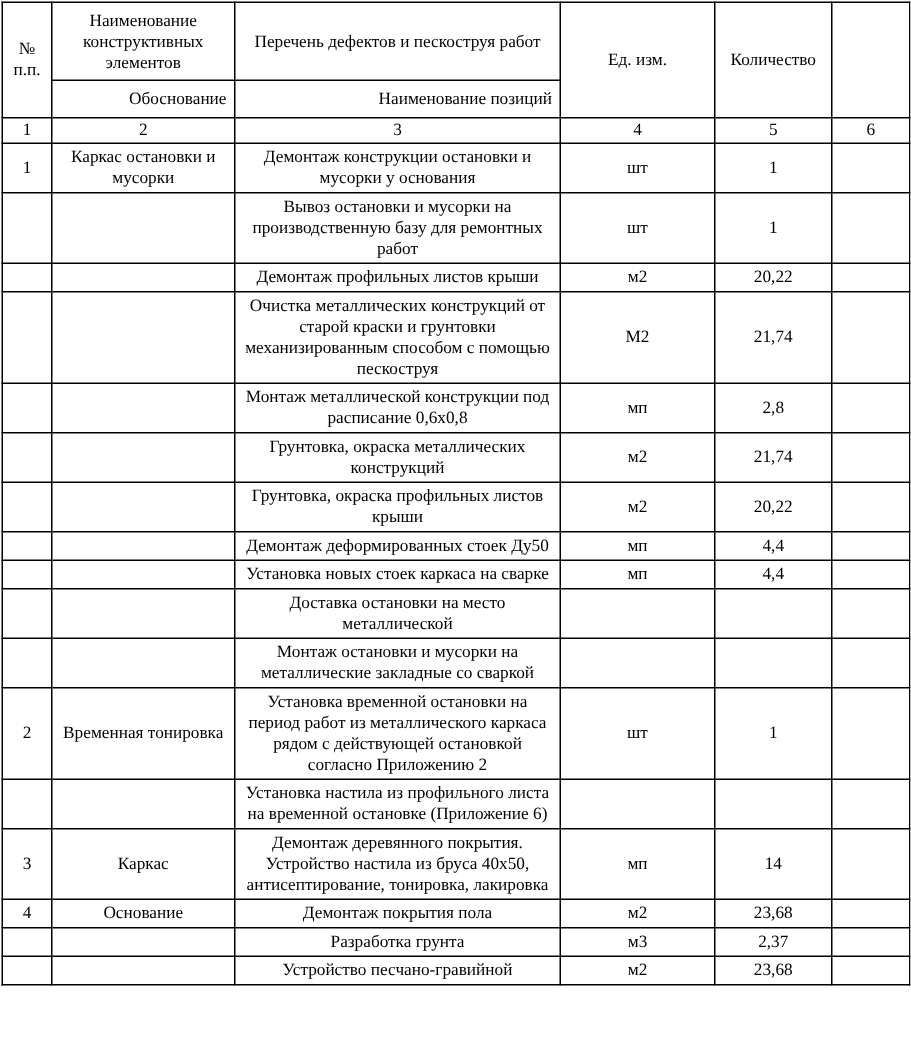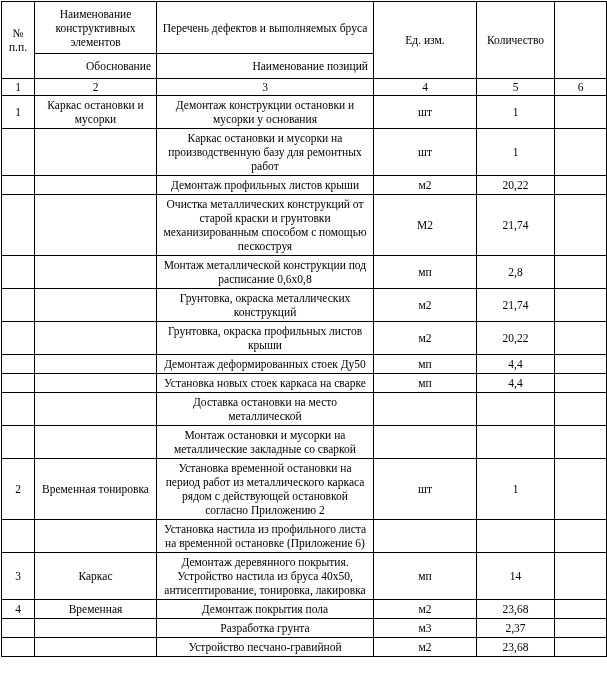--- a/index.html
+++ b/index.html
@@ -64,21 +64,21 @@
         <col class="c2">
         <col class="c3">
         <col class="c4">
         <col class="c5">
         <col class="c6">
     </colgroup>
     <tbody>
       <tr class="head-top">
         <td rowspan="2" class="col-no">№ п.п.</td>
         <td class="col-element">Наименование конструктивных элементов</td>
-        <td class="col-work">Перечень дефектов и выполняемых бруса</td>
+        <td class="col-work">Перечень дефектов и пескоструя работ</td>
         <td rowspan="2">Ед. изм.</td>
         <td rowspan="2"><span class="qty-wrap">Количество</span></td>
         <td rowspan="2"></td>
       </tr>
       <tr class="head-sub">
         <td class="col-element">Обоснование</td>
         <td class="col-work">Наименование позиций</td>
       </tr>
       <tr class="index-row">
         <td>1</td>
@@ -94,21 +94,21 @@
           <td class="col-no">1</td>
           <td class="col-element">Каркас остановки и мусорки</td>
           <td class="col-work">Демонтаж конструкции остановки и мусорки у основания</td>
           <td>шт</td>
           <td>1</td>
           <td></td>
         </tr>
         <tr>
           <td class="col-no"></td>
           <td class="col-element"></td>
-          <td class="col-work">Каркас остановки и мусорки на производственную базу для ремонтных работ</td>
+          <td class="col-work">Вывоз остановки и мусорки на производственную базу для ремонтных работ</td>
           <td>шт</td>
           <td>1</td>
           <td></td>
         </tr>
         <tr>
           <td class="col-no"></td>
           <td class="col-element"></td>
           <td class="col-work">Демонтаж профильных листов крыши</td>
           <td>м2</td>
           <td>20,22</td>
@@ -197,21 +197,21 @@
         <tr>
           <td class="col-no">3</td>
           <td class="col-element">Каркас</td>
           <td class="col-work">Демонтаж деревянного покрытия. Устройство настила из бруса 40х50, антисептирование, тонировка, лакировка</td>
           <td>мп</td>
           <td>14</td>
           <td></td>
         </tr>
         <tr>
           <td class="col-no">4</td>
-          <td class="col-element">Временная</td>
+          <td class="col-element">Основание</td>
           <td class="col-work">Демонтаж покрытия пола</td>
           <td>м2</td>
           <td>23,68</td>
           <td></td>
         </tr>
         <tr>
           <td class="col-no"></td>
           <td class="col-element"></td>
           <td class="col-work">Разработка грунта</td>
           <td>м3</td>

